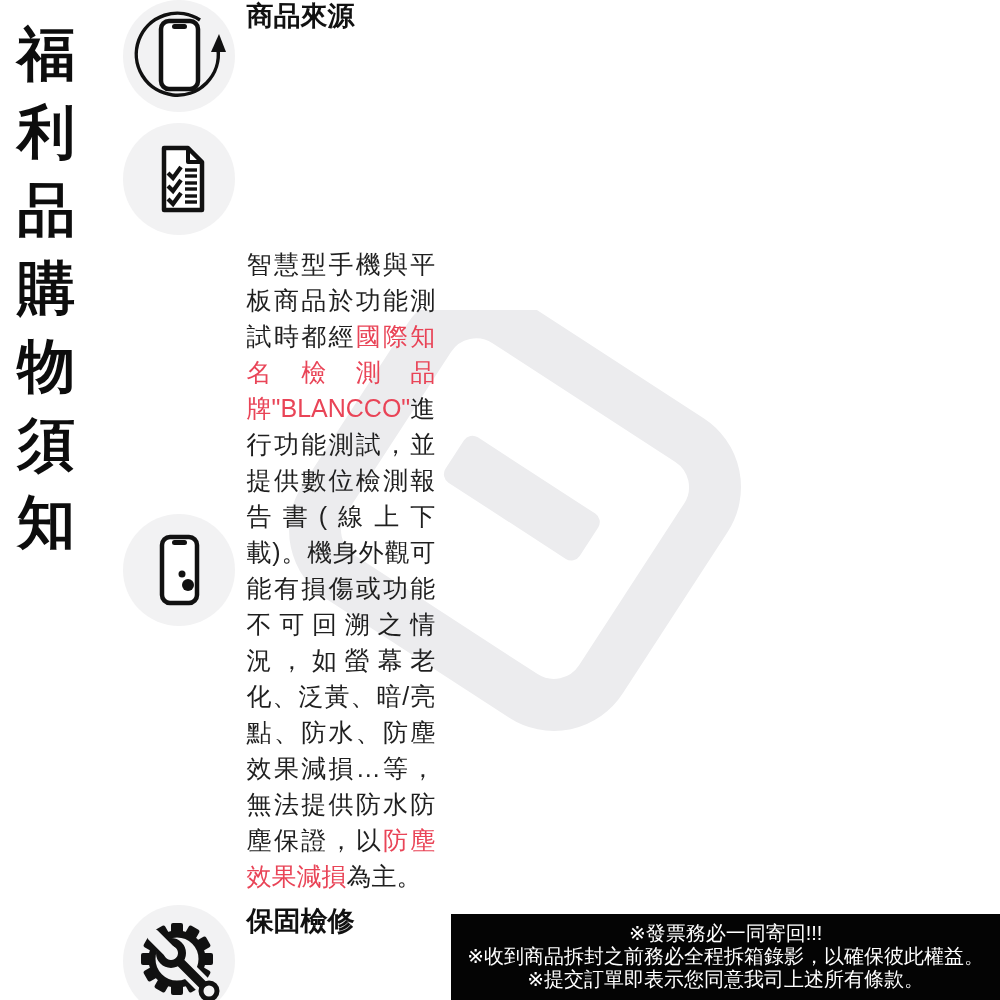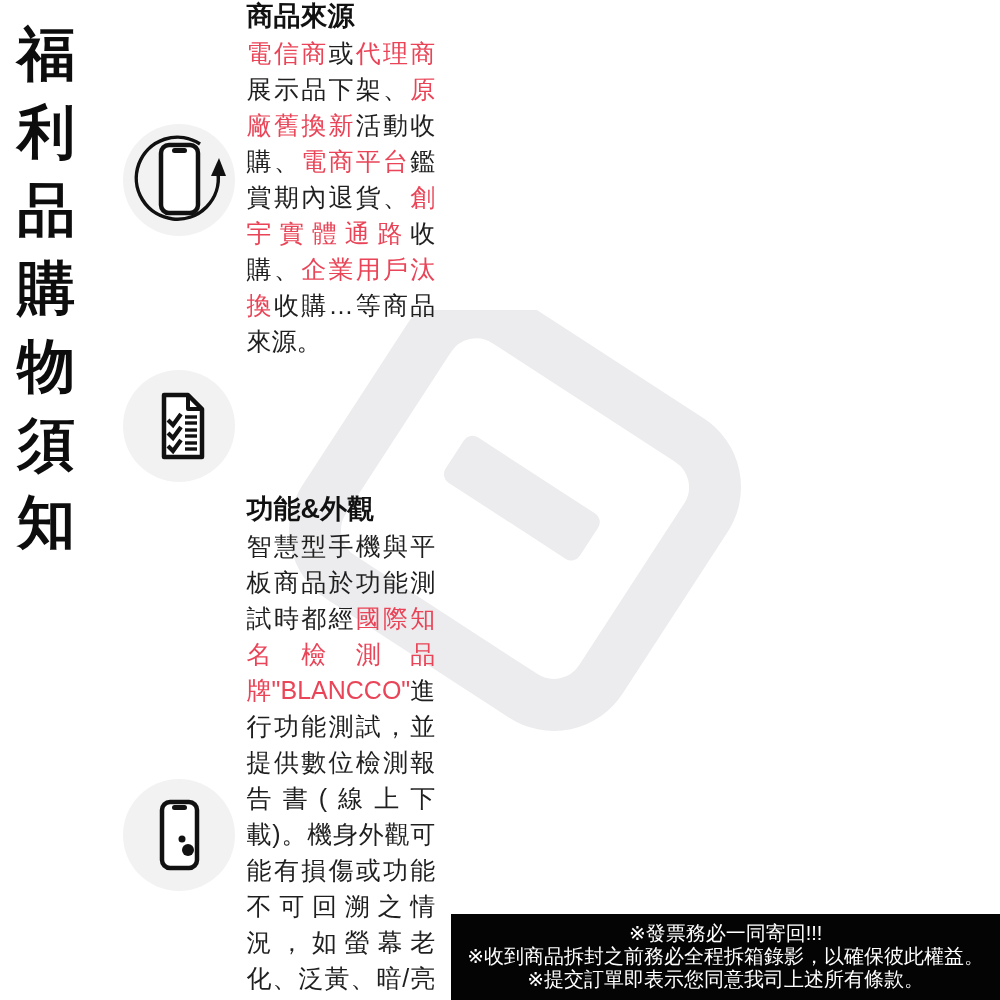--- a/index.html
+++ b/index.html
@@ -48,21 +48,20 @@
             <circle cx="56" cy="56" r="56" fill="#f2f2f3"></circle>
             <path d="M 77 20 A 41 41 0 1 0 95 49" fill="none" stroke="#111" stroke-width="3.5"></path>
             <polygon points="88,52 103,52 96,34" fill="#111"></polygon>
             <rect x="38" y="21" width="37" height="68" rx="8" fill="#fff" stroke="#111" stroke-width="4.5"></rect>
             <rect x="49" y="24" width="15" height="5" rx="2.5" fill="#111"></rect>
           </svg>
         </span>
       </div>
       <div class="content">
         <h2 class="sec-heading">商品來源</h2>
-        <p class="sec-body"><span class="red">電信商</span><span>或</span><span class="red">代理商</span><span>展示品下架、</span><span class="red">原廠舊換新</span><span>活動收購、</span><span class="red">電商平台</span><span>鑑賞期內退貨、</span><span class="red">創宇實體通路</span><span>收購、</span><span class="red">企業用戶汰換</span><span>收購…等商品來源。</span></p>
       </div>
     </section>
 
     <section class="sec">
       <div class="icon-col">
         <span class="icon">
           <svg width="112" height="112" viewBox="0 0 112 112">
             <circle cx="56" cy="56" r="56" fill="#f2f2f3"></circle>
             <path d="M41 25 H65 L79 39 V87 H41 Z" fill="#fff" stroke="#111" stroke-width="4.5" stroke-linejoin="round"></path>
             <path d="M65 25 V39 H79" fill="none" stroke="#111" stroke-width="4" stroke-linejoin="round"></path>
@@ -86,21 +85,20 @@
           <svg width="112" height="112" viewBox="0 0 112 112">
             <circle cx="56" cy="56" r="56" fill="#f2f2f3"></circle>
             <rect x="39" y="23" width="35" height="66" rx="8" fill="#fff" stroke="#111" stroke-width="4.5"></rect>
             <rect x="49" y="26" width="15" height="5" rx="2.5" fill="#111"></rect>
             <circle cx="59" cy="60" r="3.5" fill="#111"></circle>
             <circle cx="65" cy="71" r="6" fill="#111"></circle>
           </svg>
         </span>
       </div>
       <div class="content">
-        <h2 class="sec-heading">功能&amp;外觀</h2>
         <p class="sec-body"><span>智慧型手機與平板商品於功能測試時都經</span><span class="red">國際知名檢測品牌"BLANCCO"</span><span>進行功能測試，並提供數位檢測報告書(線上下載)。機身外觀可能有損傷或功能不可回溯之情況，如螢幕老化、泛黃、暗/亮點、防水、防塵效果減損…等，無法提供防水防塵保證，以</span><span class="red">防塵效果減損</span><span>為主。</span></p>
       </div>
     </section>
 
     <section class="sec">
       <div class="icon-col">
         <span class="icon">
           <svg width="112" height="112" viewBox="0 0 112 112">
             <circle cx="56" cy="56" r="56" fill="#f2f2f3"></circle>
             <g fill="#111">
@@ -120,20 +118,21 @@
             <circle cx="54" cy="54" r="25" fill="none" stroke="#111" stroke-width="7"></circle>
             <line x1="58" y1="58" x2="86" y2="86" stroke="#f2f2f3" stroke-width="17" stroke-linecap="round"></line>
             <circle cx="48" cy="48" r="11" fill="none" stroke="#111" stroke-width="8"></circle>
             <line x1="48" y1="48" x2="30" y2="30" stroke="#f2f2f3" stroke-width="13" stroke-linecap="round"></line>
             <line x1="57" y1="57" x2="79" y2="79" stroke="#111" stroke-width="9" stroke-linecap="round"></line>
             <circle cx="86" cy="86" r="8" fill="#f2f2f3" stroke="#111" stroke-width="5"></circle>
           </svg>
         </span>
       </div>
       <div class="content">
+        <h2 class="sec-heading">保固檢修</h2>
       </div>
     </section>
 
     <section class="sec">
       <div class="icon-col">
         <span class="icon">
           <svg width="112" height="112" viewBox="0 0 112 112">
             <circle cx="56" cy="56" r="56" fill="#f2f2f3"></circle>
             <rect x="40" y="29" width="38" height="56" rx="11" fill="none" stroke="#111" stroke-width="6"></rect>
             <line x1="79" y1="47" x2="79" y2="69" stroke="#f2f2f3" stroke-width="14"></line>

